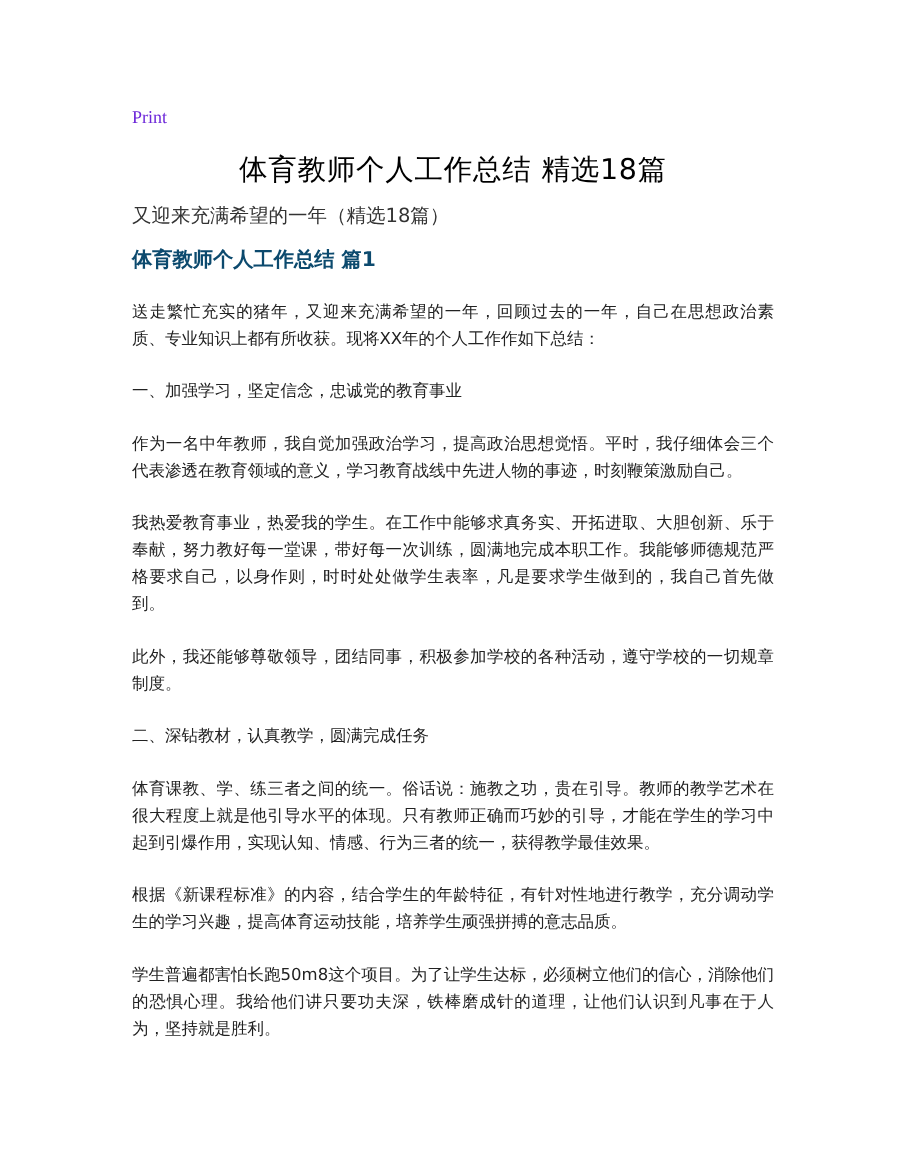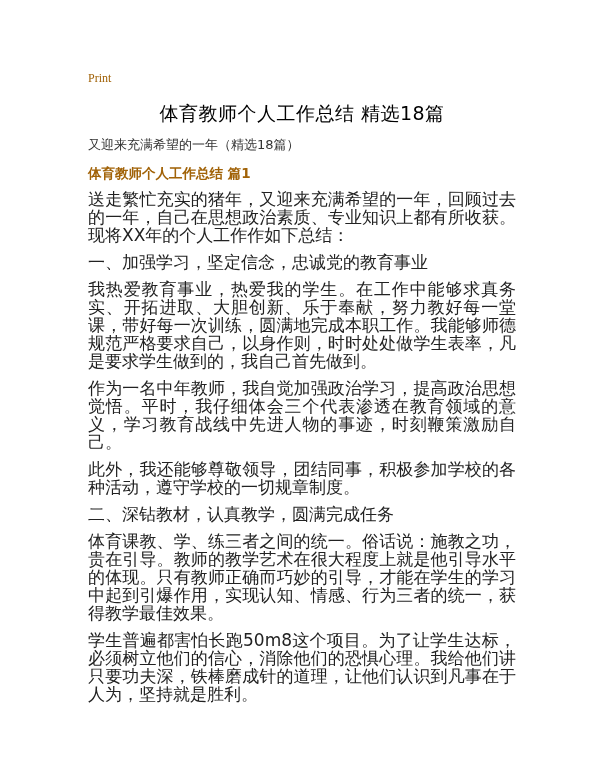--- a/index.html
+++ b/index.html
@@ -1,33 +1,34 @@
 <!DOCTYPE html>
 <html><head>
 <meta charset="utf-8">
 <style>
   html, body { margin: 0; padding: 0; background: #ffffff; }
   body { width: 600px; height: 776px; position: relative; overflow: hidden;
          font-family: "DejaVu Sans", sans-serif; color: #1a1a1a; }
   .page { position: absolute; left: 88px; top: 70px; width: 428px; }
-  .print-label { font-family: "Liberation Serif", serif; font-size: 12px; color: #a16207; margin: 0 0 14px 0; line-height: 16px; }
+  .print-label { font-family: "Liberation Serif", serif; font-size: 12px; color: #6d28d9; margin: 0 0 14px 0; line-height: 16px; }
   .doc-title { text-align: center; font-size: 19px; font-weight: normal; color: #000000; margin: 0 0 10px 0; line-height: 26px; letter-spacing: 0.5px; }
   .doc-subtitle { font-size: 13px; color: #333; margin: 0 0 10px 0; line-height: 18px; }
-  .section-heading { font-size: 13.5px; font-weight: bold; color: #a16207; margin: 0 0 8px 0; line-height: 18px; }
-  .para { font-size: 17px; line-height: 18px; margin: 0 0 9px 0; color: #222; text-align: justify; word-break: break-all; }
+  .section-heading { font-size: 13.5px; font-weight: bold; color: #0c4a6e; margin: 0 0 8px 0; line-height: 18px; }
+  .para { font-size: 11px; line-height: 18px; margin: 17px 0 9px 0; color: #222; text-align: justify; word-break: break-all; }
 </style>
 </head>
 <body>
 
 <div class="page">
   <div class="print-label">Print</div>
   <h1 class="doc-title">体育教师个人工作总结 精选18篇</h1>
   <p class="doc-subtitle">又迎来充满希望的一年（精选18篇）</p>
   <p class="section-heading">体育教师个人工作总结 篇1</p>
   <p class="para">送走繁忙充实的猪年，又迎来充满希望的一年，回顾过去的一年，自己在思想政治素质、专业知识上都有所收获。现将XX年的个人工作作如下总结：</p>
   <p class="para">一、加强学习，坚定信念，忠诚党的教育事业</p>
+  <p class="para">作为一名中年教师，我自觉加强政治学习，提高政治思想觉悟。平时，我仔细体会三个代表渗透在教育领域的意义，学习教育战线中先进人物的事迹，时刻鞭策激励自己。</p>
   <p class="para">我热爱教育事业，热爱我的学生。在工作中能够求真务实、开拓进取、大胆创新、乐于奉献，努力教好每一堂课，带好每一次训练，圆满地完成本职工作。我能够师德规范严格要求自己，以身作则，时时处处做学生表率，凡是要求学生做到的，我自己首先做到。</p>
-  <p class="para">作为一名中年教师，我自觉加强政治学习，提高政治思想觉悟。平时，我仔细体会三个代表渗透在教育领域的意义，学习教育战线中先进人物的事迹，时刻鞭策激励自己。</p>
   <p class="para">此外，我还能够尊敬领导，团结同事，积极参加学校的各种活动，遵守学校的一切规章制度。</p>
   <p class="para">二、深钻教材，认真教学，圆满完成任务</p>
   <p class="para">体育课教、学、练三者之间的统一。俗话说：施教之功，贵在引导。教师的教学艺术在很大程度上就是他引导水平的体现。只有教师正确而巧妙的引导，才能在学生的学习中起到引爆作用，实现认知、情感、行为三者的统一，获得教学最佳效果。</p>
+  <p class="para">根据《新课程标准》的内容，结合学生的年龄特征，有针对性地进行教学，充分调动学生的学习兴趣，提高体育运动技能，培养学生顽强拼搏的意志品质。</p>
   <p class="para">学生普遍都害怕长跑50m8这个项目。为了让学生达标，必须树立他们的信心，消除他们的恐惧心理。我给他们讲只要功夫深，铁棒磨成针的道理，让他们认识到凡事在于人为，坚持就是胜利。</p>
 </div>
 
 </body></html>

